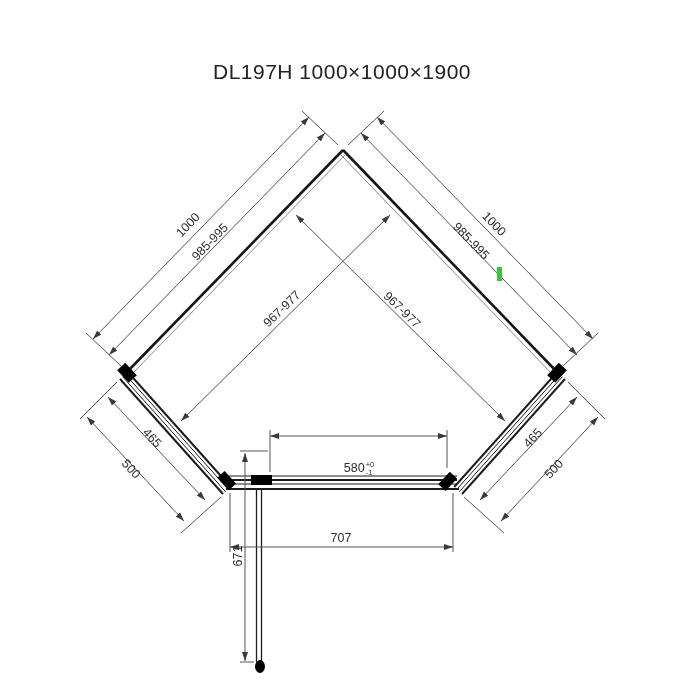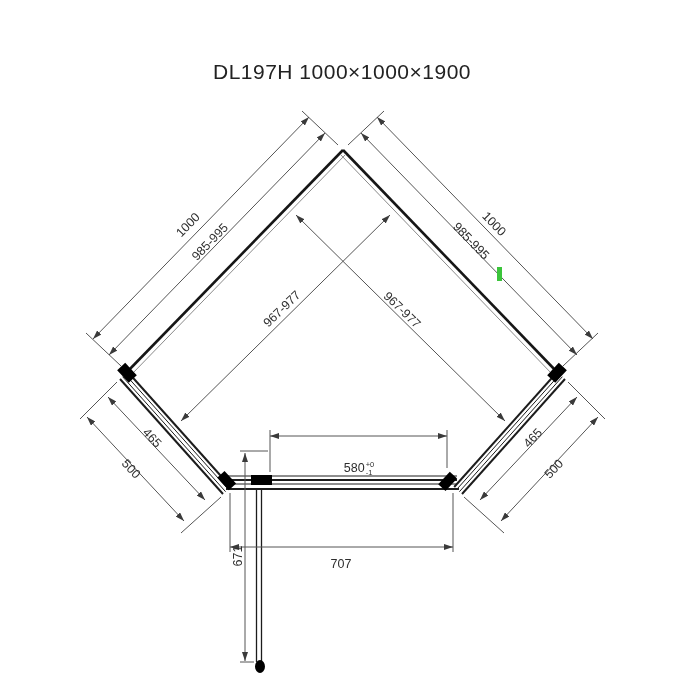--- a/index.html
+++ b/index.html
@@ -130,14 +130,14 @@
 <div class="dim-label rot-m47" style="left:533px;top:438px;">465</div>
 <div class="dim-label rot-m47" style="left:554px;top:469px;">500</div>
 
 <div class="dim-label rot-0" style="left:359px;top:424px;margin-top:45px;">
   <span>580</span><span class="tol-stack">
       <span>+0</span>
       <span>-1</span>
     </span>
 </div>
 
-<div class="dim-label rot-0" style="left:341px;top:564px;">707</div>
+<div class="dim-label rot-0" style="left:341px;top:538px;">707</div>
 <div class="dim-label rot-m90" style="left:238px;top:556px;">671</div>
 
 </body></html>

